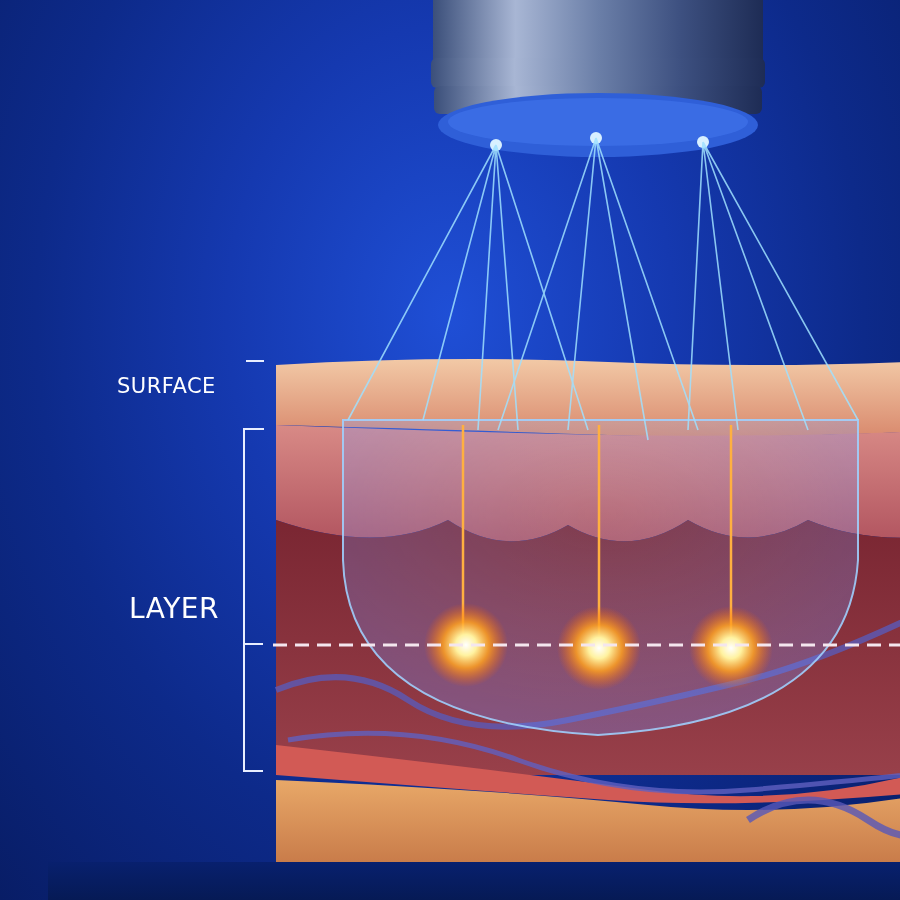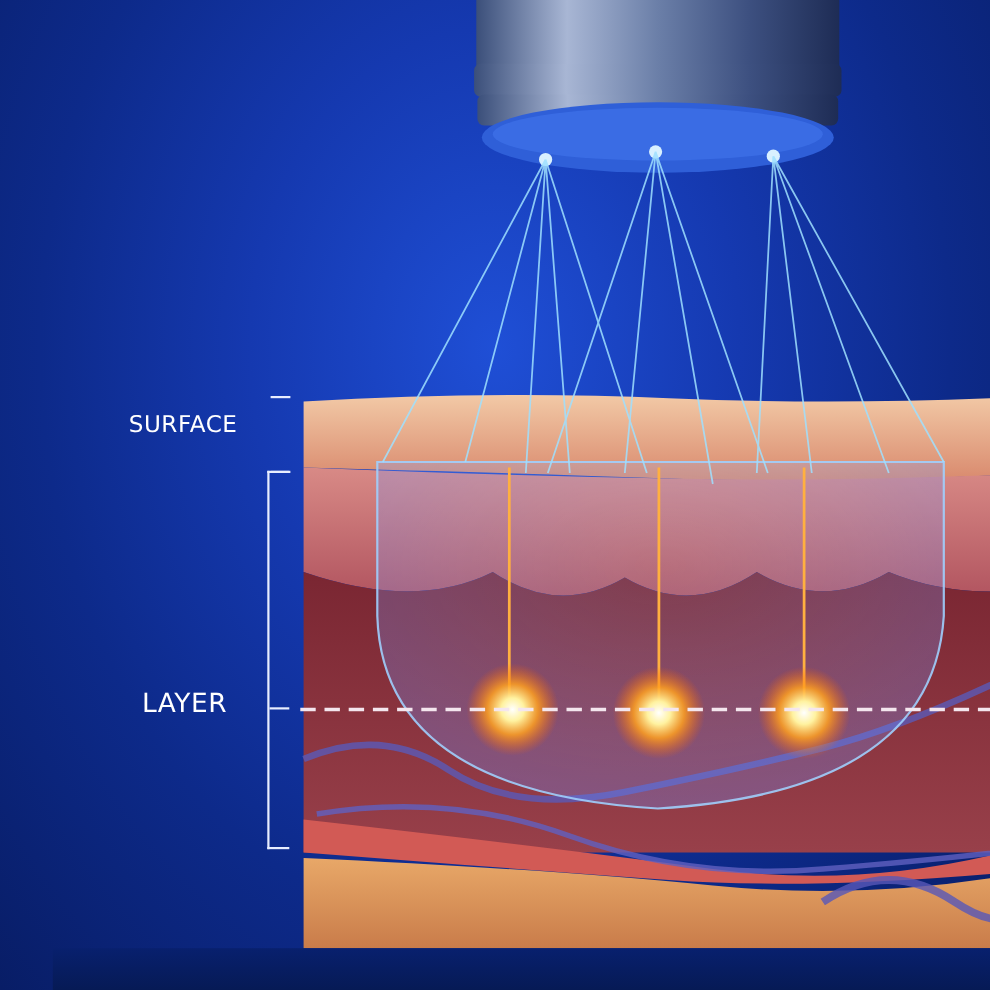--- a/index.html
+++ b/index.html
@@ -3,21 +3,21 @@
 <meta charset="utf-8">
 <style>
   html,body{margin:0;padding:0;}
   body{width:900px;height:900px;overflow:hidden;position:relative;
     background:radial-gradient(ellipse at 50% 35%, #1f4fd6 0%, #1539b0 35%, #0d2a8a 65%, #081d66 100%);
     font-family:"DejaVu Sans","Liberation Sans",sans-serif;}
   .stage{position:absolute;left:0;top:0;width:900px;height:900px;margin-left:48px;}
   .label{position:absolute;color:#fff;letter-spacing:0.5px;}
   .surface-label{left:69px;top:374px;font-size:21px;}
   .smas-label{left:46px;top:572px;font-size:38px;}
-  .layer-label{left:81px;top:625px;font-size:24px;}
+  .layer-label{left:81px;top:592px;font-size:28px;}
   .bracket{position:absolute;border:2px solid #e8eeff;}
   .bottom-band{position:absolute;left:0;top:862px;width:900px;height:38px;
     background:linear-gradient(#08206e,#061a55);}
 </style>
 </head>
 <body>
 
 <div class="stage">
   <svg width="900" height="900" viewBox="0 0 900 900" style="position:absolute;left:0;top:0">
     <defs>

